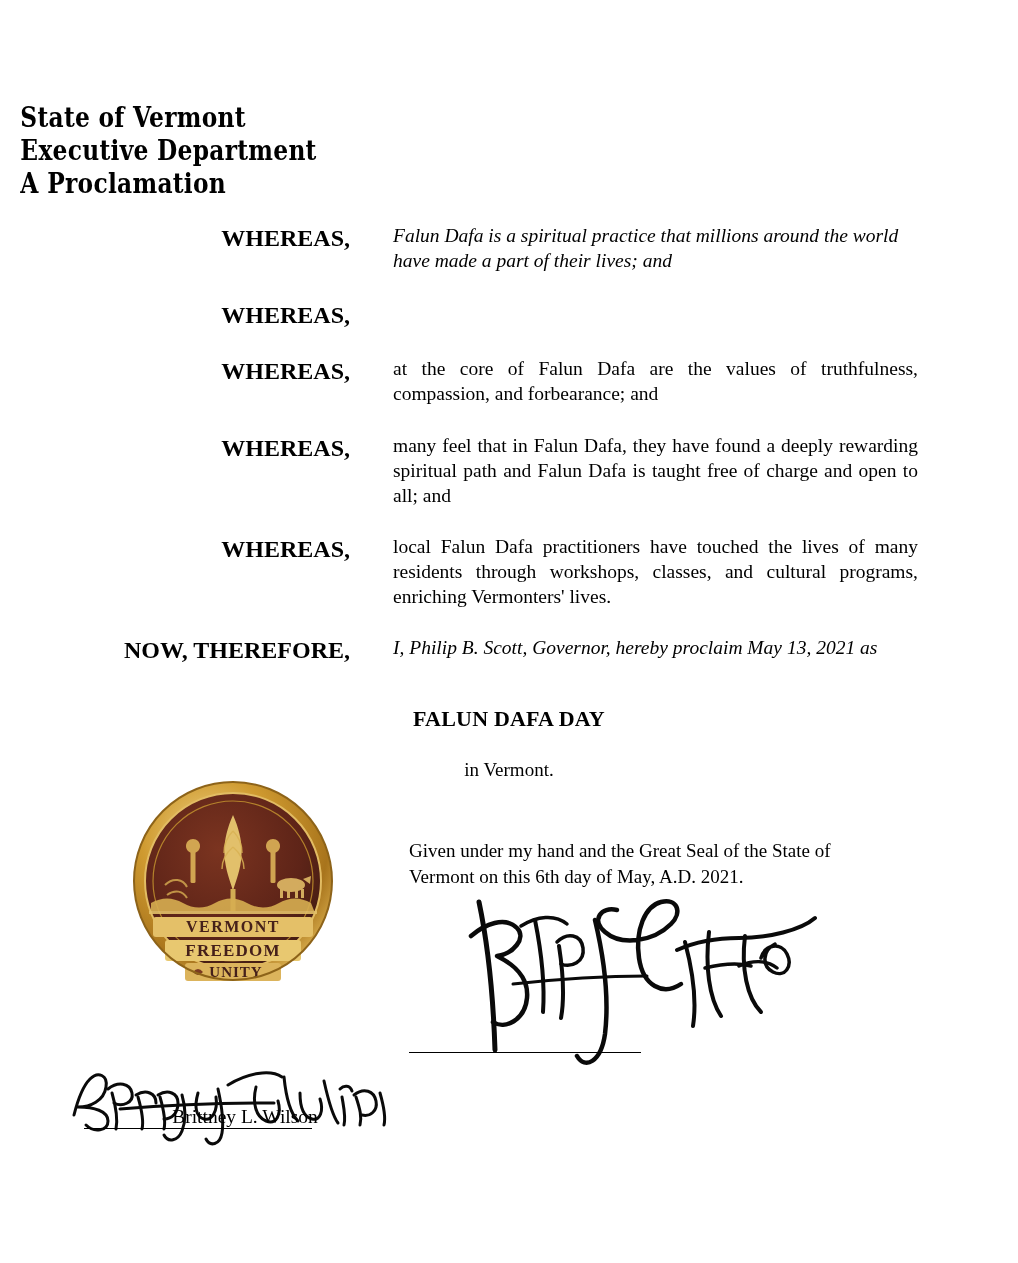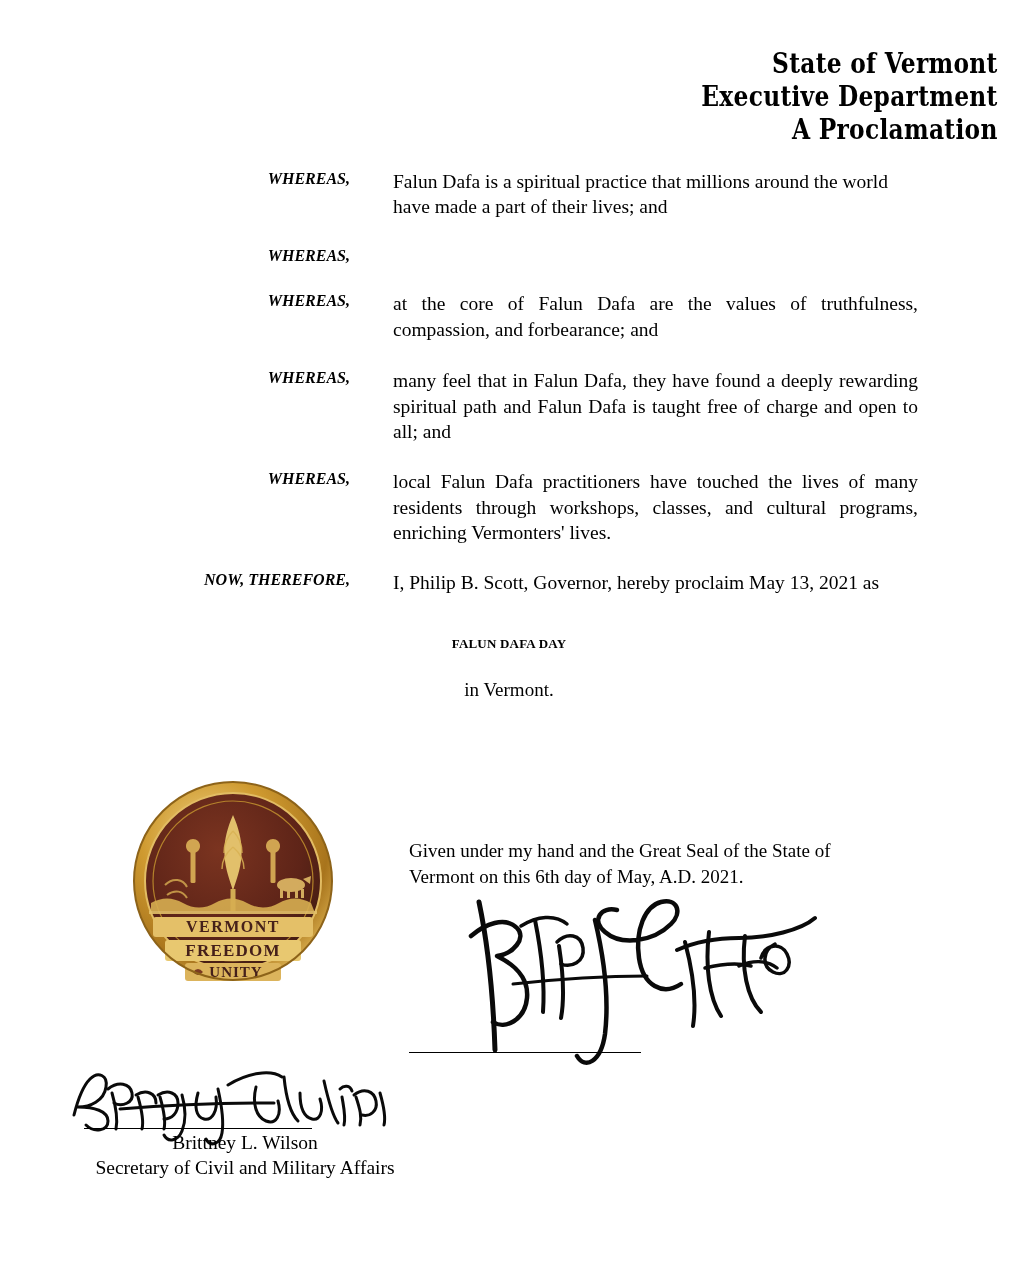--- a/index.html
+++ b/index.html
@@ -17,22 +17,22 @@
   }
 
   .page {
     position: relative;
     width: 1018px;
     height: 1263px;
   }
 
   
   .header {
-    text-align: right;
-    padding-top: 50px;
+    text-align: left;
+    padding-top: 104px;
     line-height: 1.00;
   }
   .header-line {
     font-family: "DejaVu Serif", serif;
     font-weight: bold;
     font-size: 27px;
     letter-spacing: 0.3px;
     margin: 0 0 6px 0;
     font-stretch: condensed;
     transform: scaleX(0.96);
@@ -45,42 +45,42 @@
   .clause {
     display: flex;
     align-items: flex-start;
     margin-bottom: 40px;
   }
   .clause-label {
     width: 350px;
     text-align: right;
     padding-right: 0px;
     font-weight: bold;
-    font-size: 16px;
+    font-size: 24px;
     line-height: 1.30;
     flex: 0 0 350px;
-    font-style: italic;
   }
   .clause-text {
     width: 525px;
     margin-left: 43px;
     font-size: 19.5px;
     line-height: 1.30;
     text-align: justify;
     text-justify: inter-word;
   }
   .clause-text.nojustify {
     text-align: left;
+    font-style: italic;
   }
 
   
   .proclaim-title {
     text-align: center;
     font-weight: bold;
-    font-size: 13px;
+    font-size: 22px;
     margin-top: 38px;
     letter-spacing: 0.2px;
   }
   .proclaim-where {
     text-align: center;
     font-size: 19px;
     margin-top: 27px;
   }
 
   
@@ -138,21 +138,21 @@
   .sec-rule {
     position: absolute;
     left: 84px;
     top: 1128px;
     width: 228px;
     border-top: 1.6px solid #000;
   }
   .sec-block {
     position: absolute;
     left: 0px;
-    top: 1130px;
+    top: 1104px;
     width: 490px;
     text-align: center;
     font-size: 19.5px;
     line-height: 1.30;
   }
 </style>
 </head>
 <body>
 
 <div class="page">
@@ -328,16 +328,15 @@
         <path d="M294 32 C 304 24, 314 28, 316 38 C 318 48, 310 54, 302 52"></path>
         <path d="M320 30 C 324 44, 326 54, 324 62"></path>
         <path d="M60 46 C 110 42, 160 40, 214 40"></path>
       </g>
     </svg>
   </div>
 
   <div class="sec-rule"></div>
   <div class="sec-block">
     <div>Brittney L. Wilson</div>
-    <div>Secretary of Civil and Military Affairs</div>
   </div>
 
 </div>
 
 </body></html>

